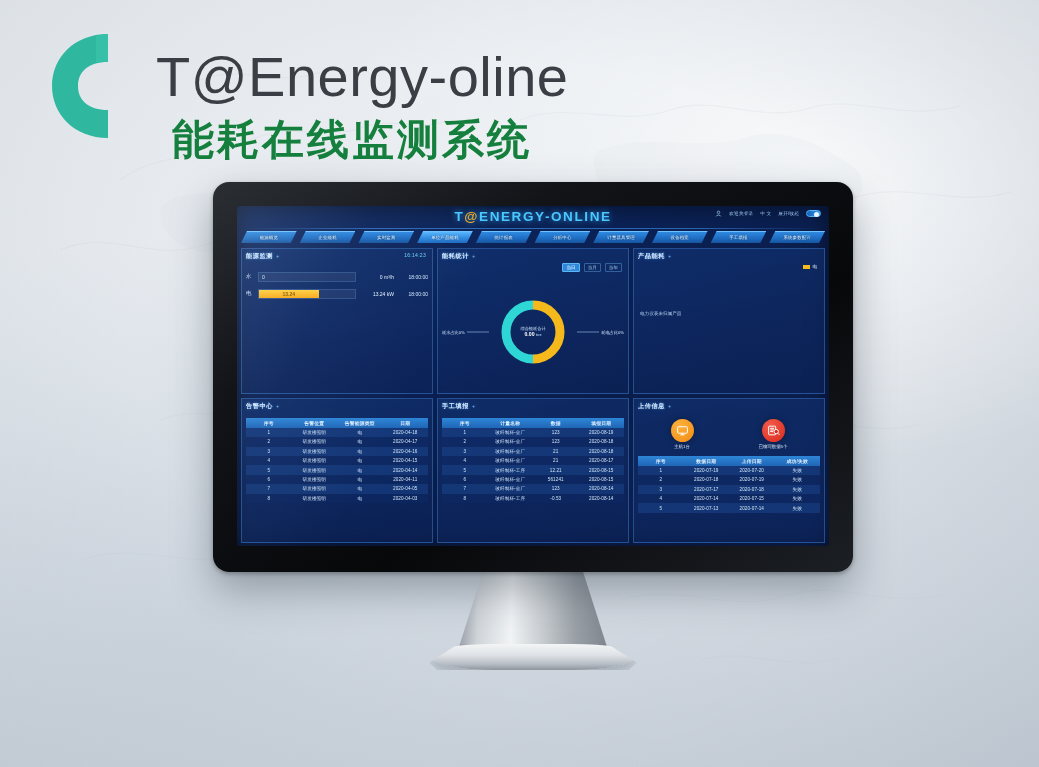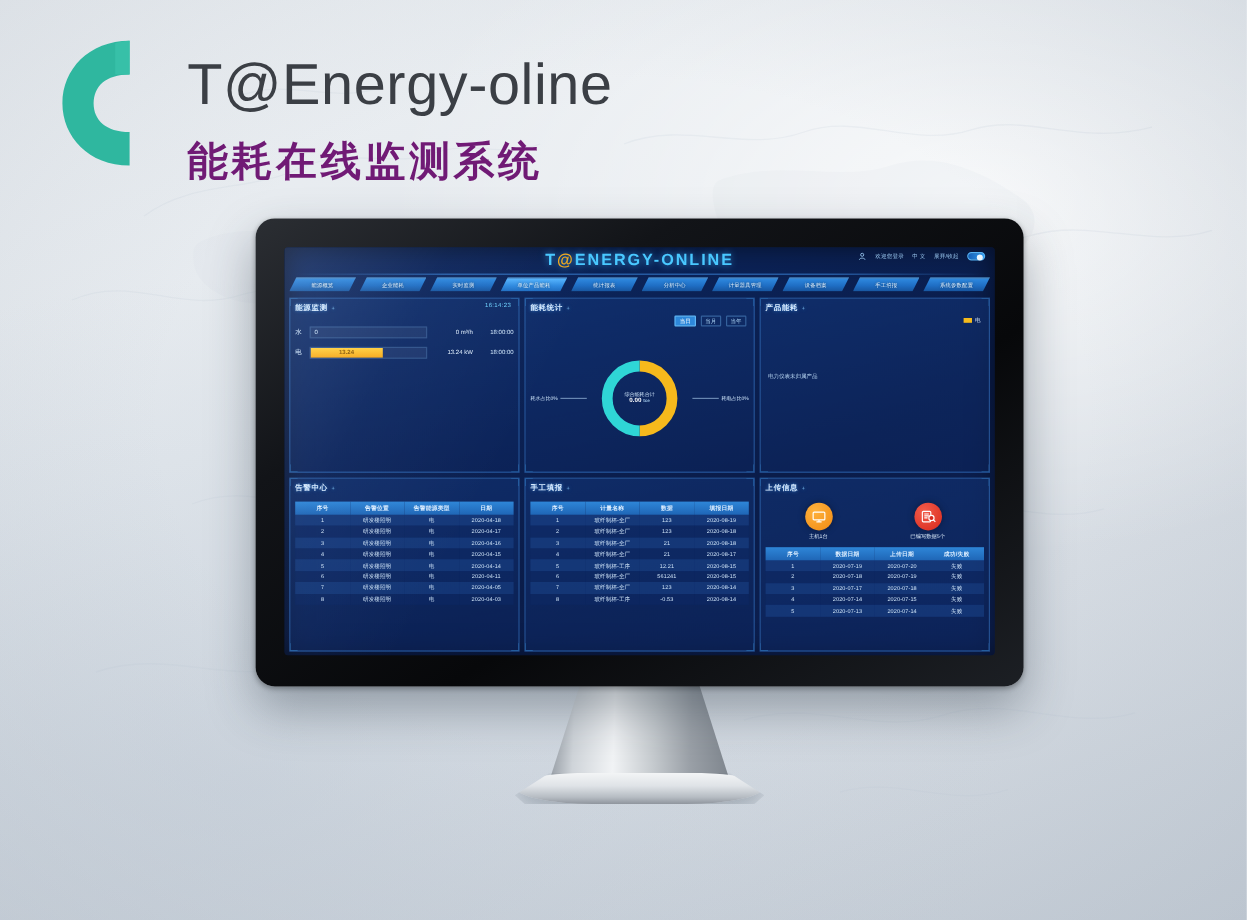--- a/index.html
+++ b/index.html
@@ -22,26 +22,26 @@
   #bg-vignette{
     position:absolute; inset:0;
     background:radial-gradient(ellipse 860px 620px at 50% 45%, rgba(255,255,255,0) 45%, rgba(150,162,176,.30) 100%);
   }
 
   
   #brand{ position:absolute; left:48px; top:24px; width:560px; height:130px; }
   #brand-mark{ position:absolute; left:0; top:2px; width:72px; height:120px; }
   #brand-title{
     position:absolute; left:108px; top:20px;
-    font-size:48px; font-weight:400; color:#3b3f45;
+    font-size:56px; font-weight:400; color:#3b3f45;
     letter-spacing:.5px; white-space:nowrap;
   }
   #brand-sub{
-    position:absolute; left:108px; top:88px;
-    font-size:34px; font-weight:700; color:#701a75;
+    position:absolute; left:124px; top:88px;
+    font-size:42px; font-weight:700; color:#15803d;
     letter-spacing:3px; white-space:nowrap;
   }
 
   
   #monitor{ position:absolute; left:213px; top:182px; width:640px; height:390px; }
   #bezel{
     position:absolute; inset:0; border-radius:16px;
     background:linear-gradient(148deg,#2b2e33 0%,#121418 28%,#07080a 62%,#1c1f24 100%);
     box-shadow:0 18px 40px rgba(40,52,66,.38), 0 2px 4px rgba(0,0,0,.30);
     padding:24px 24px 26px 24px;

